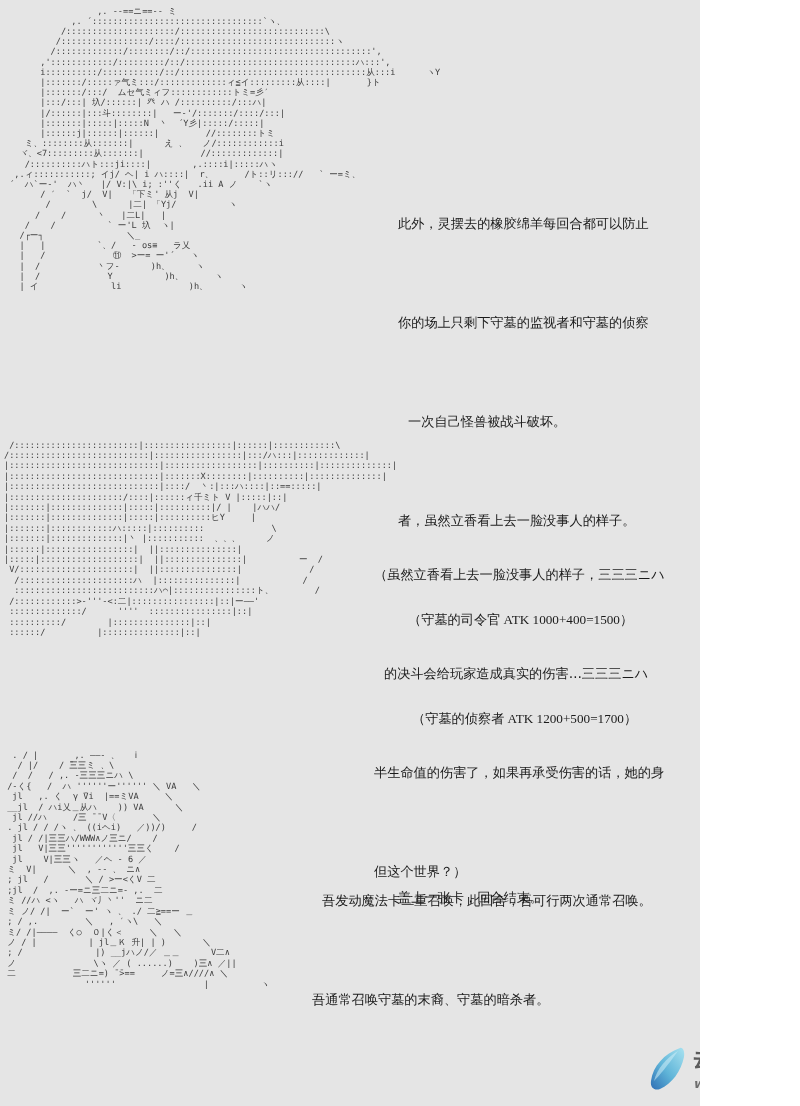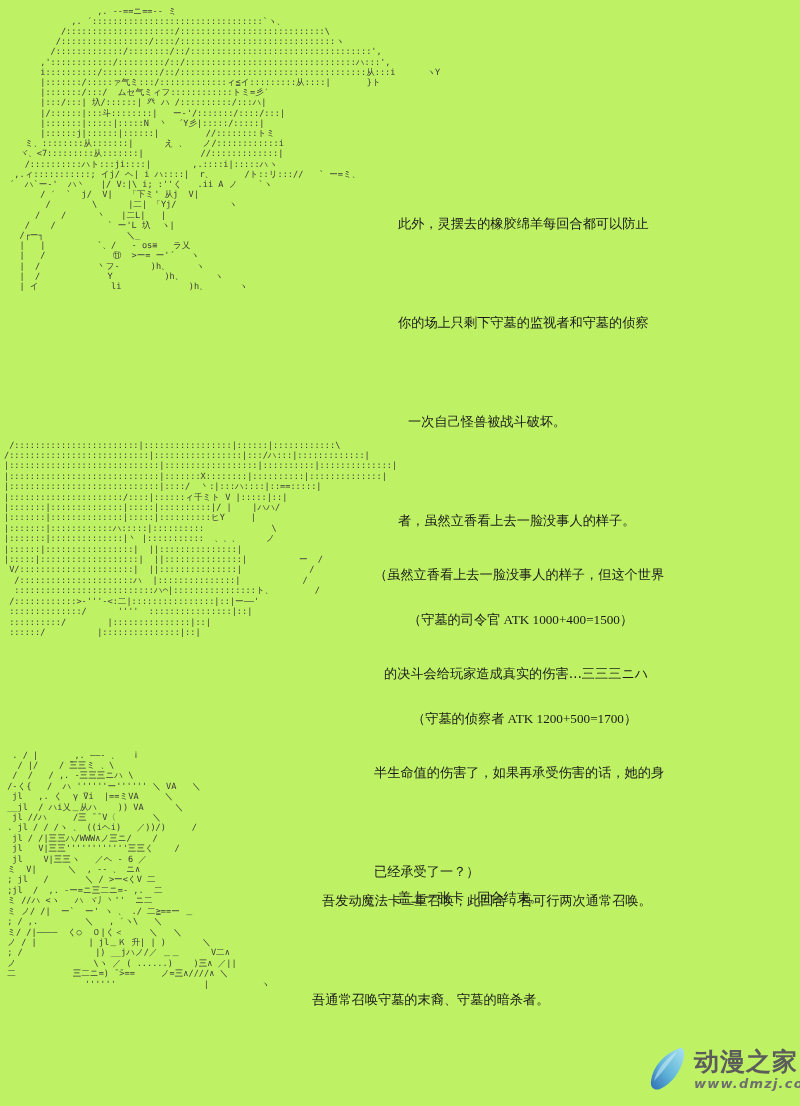--- a/index.html
+++ b/index.html
@@ -2,23 +2,23 @@
 <html><head>
 <meta charset="utf-8">
 <style>
   html, body {
     margin: 0;
     padding: 0;
     background: #ffffff;
   }
   .page {
     position: relative;
-    width: 800px;
+    width: 700px;
     height: 1106px;
-    background: #bef264;
+    background: #e5e5e5;
     overflow: hidden;
     font-family: "Liberation Sans", sans-serif;
   }
 
   
   .aa {
     position: absolute;
     font-family: "DejaVu Sans Mono", "Liberation Mono", monospace;
     white-space: pre;
     color: #3b3b3b;
@@ -161,24 +161,24 @@
 |:::::|:::::::::::::::::::|  ||:::::::::::::::|          ー  /
  V/::::::::::::::::::::::|  ||:::::::::::::::|             /
   /::::::::::::::::::::::ハ  |:::::::::::::::|            /
   :::::::::::::::::::::::::::ハ⌒|::::::::::::::::ト、        /
  /::::::::::::&gt;‐'''‐&lt;:二|::::::::::::::::|::|ー――'
  ::::::::::::::/      ''''  ::::::::::::::::|::|
  ::::::::::/        |:::::::::::::::|::|
  ::::::/          |:::::::::::::::|::|</pre>
 
   <div class="dialog dialog-2">
-    <span class="ln">（虽然立香看上去一脸没事人的样子，但这个世界</span>
+    <span class="ln">（虽然立香看上去一脸没事人的样子，三三三ニハ</span>
     <span class="ln ind1">的决斗会给玩家造成真实的伤害…三三三ニハ</span>
     <span class="ln">半生命值的伤害了，如果再承受伤害的话，她的身</span>
-    <span class="ln">已经承受了一？）</span>
+    <span class="ln">但这个世界？）</span>
   </div>
 
   <pre class="aa aa-3">  . / |       ,. ――‐ 、   ⅰ
    / |/    / ̄三三ミ 、\
   /  /   / ,. ‐三三三ニハ \
  /‐く{   /  ハ ''''''ー'''''' ＼ VA   ＼
   jl   ,. く  γ ̄Vi  |==ミVA     ＼
  __jl  / ハi乂＿从ハ    )) VA      ＼
   jl //ハ     /三 ̄ ̄ V〈       ＼
  . jl / / /ヽ 、 ((iヘi)   ／))/)     /

